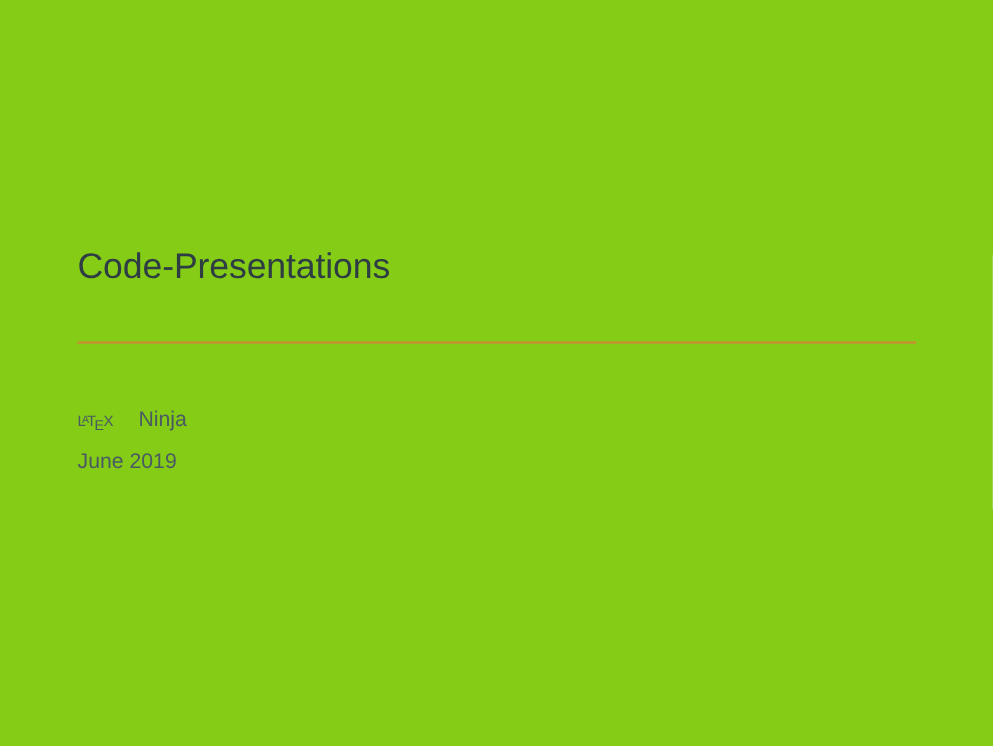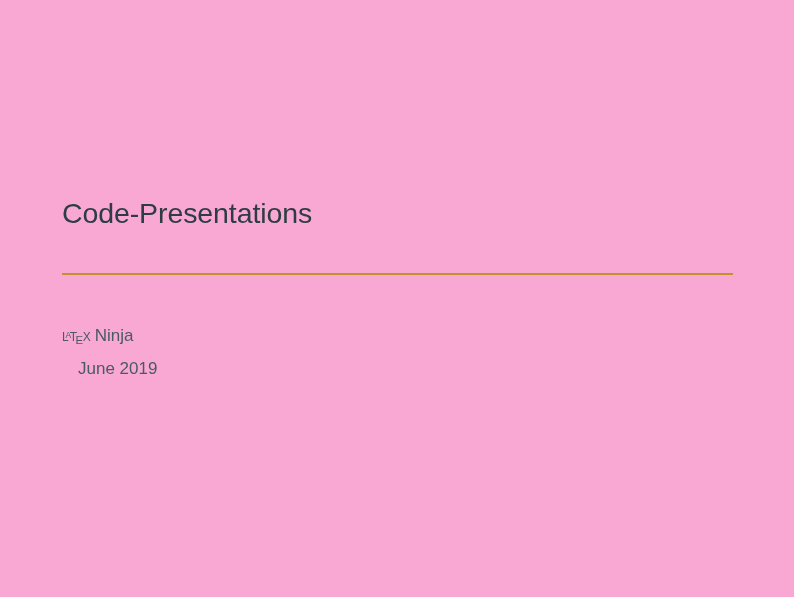--- a/index.html
+++ b/index.html
@@ -12,21 +12,21 @@
     height: 597px;
     background: #fafafa;
     font-family: "Liberation Sans", sans-serif;
     overflow: hidden;
   }
 
   .slide {
     position: relative;
     width: 794px;
     height: 597px;
-    background: #f9a8d4;
+    background: #84cc16;
     box-sizing: border-box;
   }
 
   .title-block {
     position: absolute;
     left: 62px;
     top: 196px;
     width: 671px;
   }
 
@@ -62,21 +62,21 @@
     color: #4a5a63;
     line-height: 1;
     white-space: nowrap;
   }
 
   .author-line {
     margin: 0 0 16px 0;
   }
 
   .date-line {
-    margin: 16px;
+    margin: 0;
   }
 
   
   .latex-logo {
     display: inline-block;
     position: relative;
     white-space: nowrap;
     font-size: 12px;
     line-height: 1;
     color: #4a5a63;
@@ -100,21 +100,21 @@
     position: relative;
     top: 0.22em;
     margin-left: -0.13em;
     margin-right: -0.04em;
     font-size: 0.95em;
   }
   .latex-logo .lx-x {
     display: inline-block;
   }
   .author-name {
-    margin-left: 4px;
+    margin-left: 20px;
   }
 </style>
 </head>
 <body>
 
 <div class="slide">
 
   <div class="title-block">
     <h1 class="slide-title">Code-Presentations</h1>
     <hr class="title-rule">

